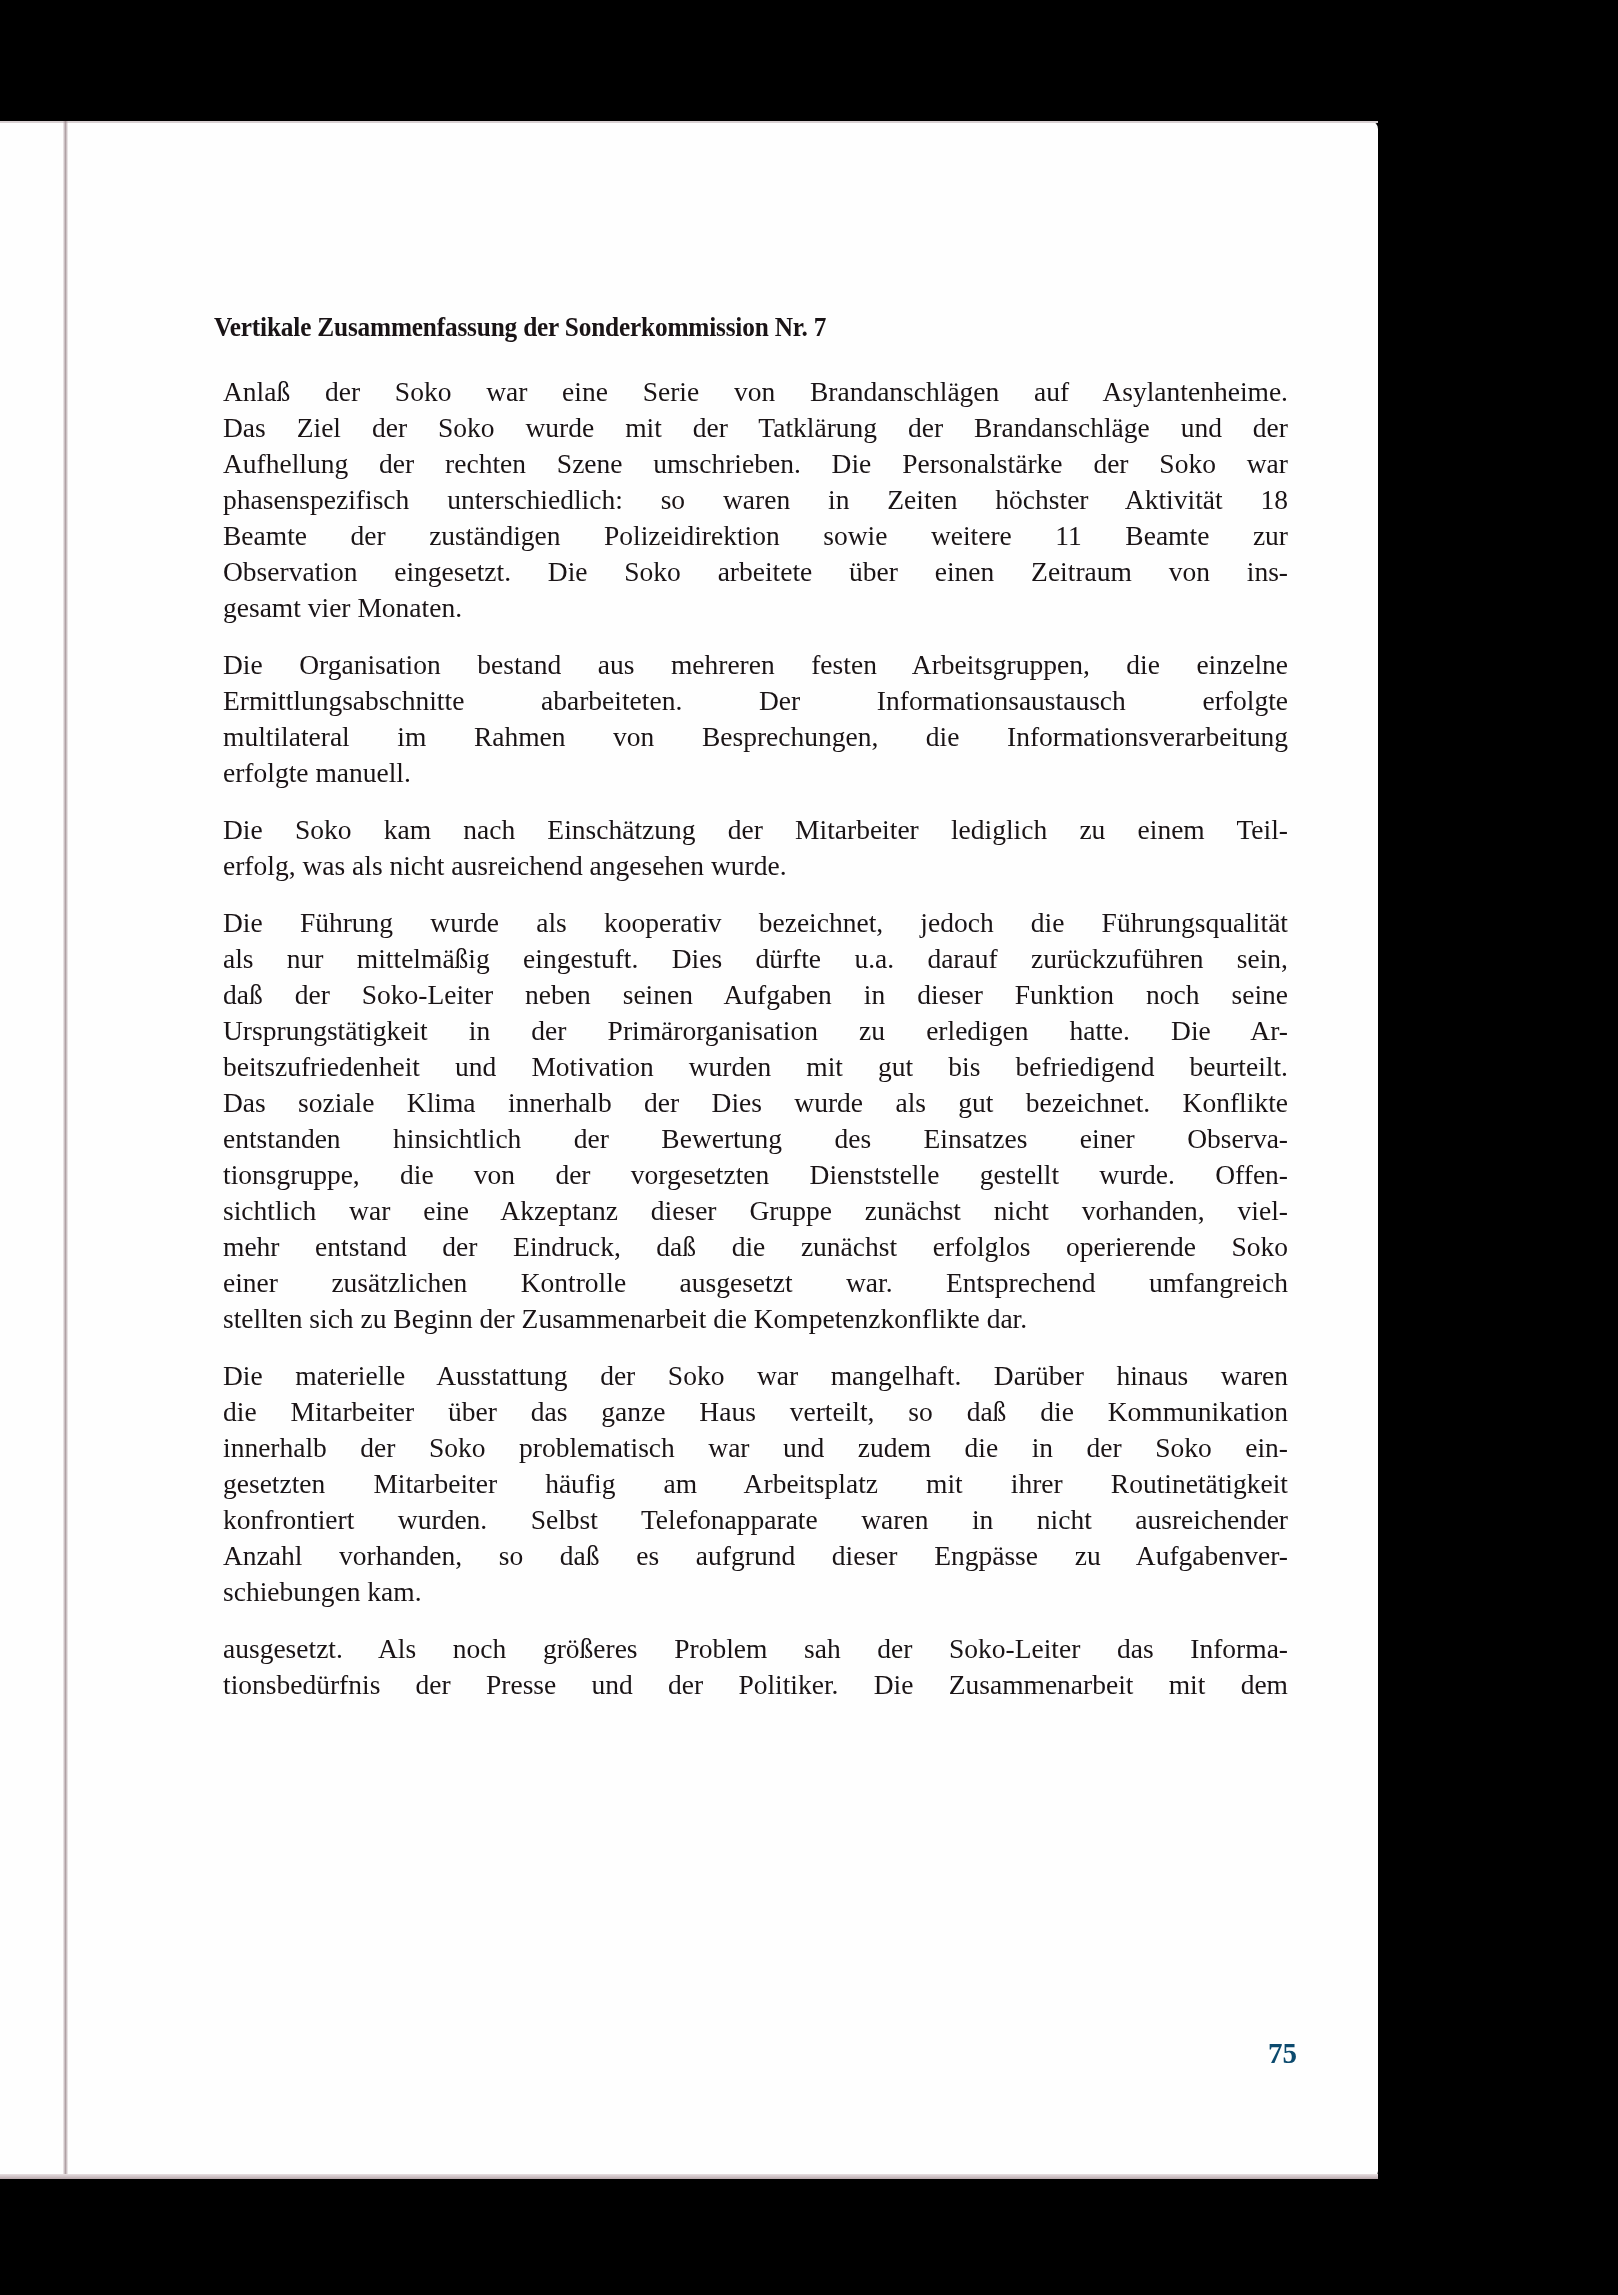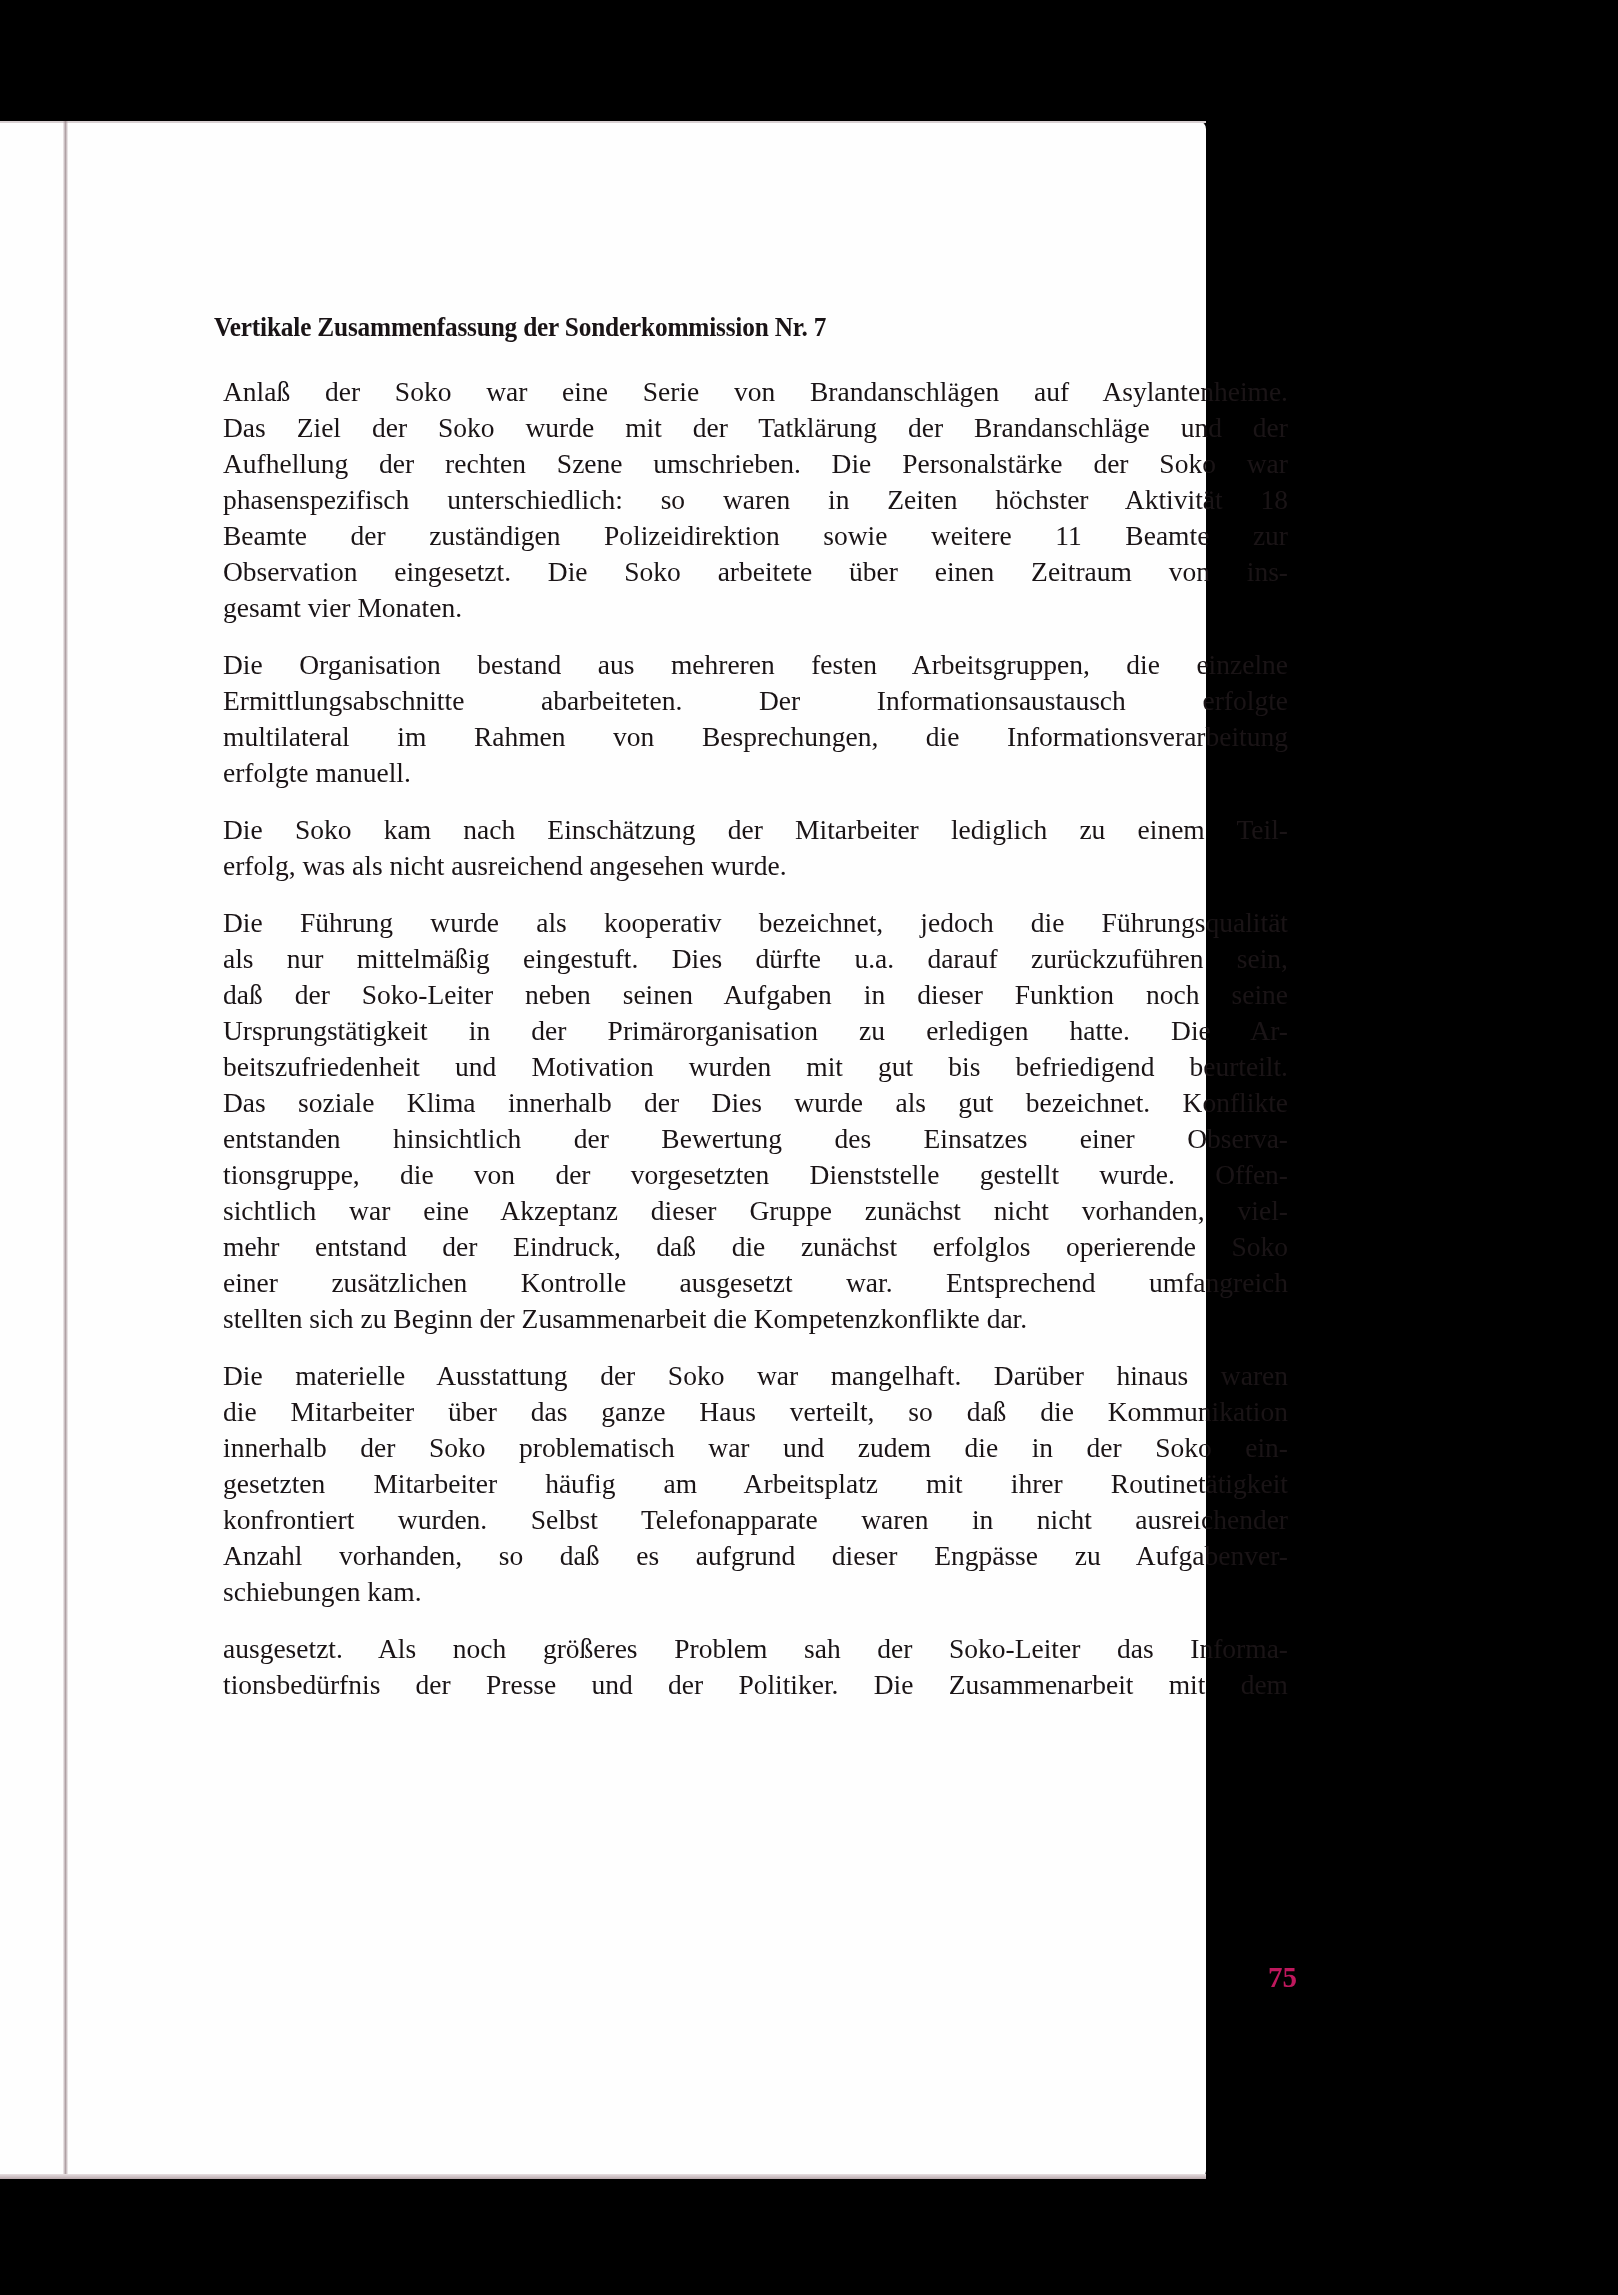--- a/index.html
+++ b/index.html
@@ -10,21 +10,21 @@
     body {
       width: 1619px;
       height: 2295px;
       position: relative;
       overflow: hidden;
     }
     .page {
       position: absolute;
       left: 0;
       top: 121px;
-      width: 1206px;
+      width: 1378px;
       height: 2058px;
       background: #fefefe;
       border-radius: 0 8px 8px 0;
     }
     .gutter-line {
       position: absolute;
       left: 63px;
       top: 0;
       width: 4.9px;
       height: 100%;
@@ -83,25 +83,25 @@
       text-align: justify;
       text-align-last: justify;
       white-space: normal;
     }
     .line.last .inner {
       text-align-last: left;
     }
     .page-number {
       position: absolute;
       left: 1268px;
-      top: 1840px;
+      top: 1916px;
       font-family: "Liberation Serif", serif;
       font-weight: bold;
       font-size: 29px;
-      color: #be185d;
+      color: #0c4a6e;
     }
   </style>
 </head>
 <body>
 
 <div class="page">
   <div class="page-edge-top"></div>
   <div class="gutter-line"></div>
 
   <div class="content">

